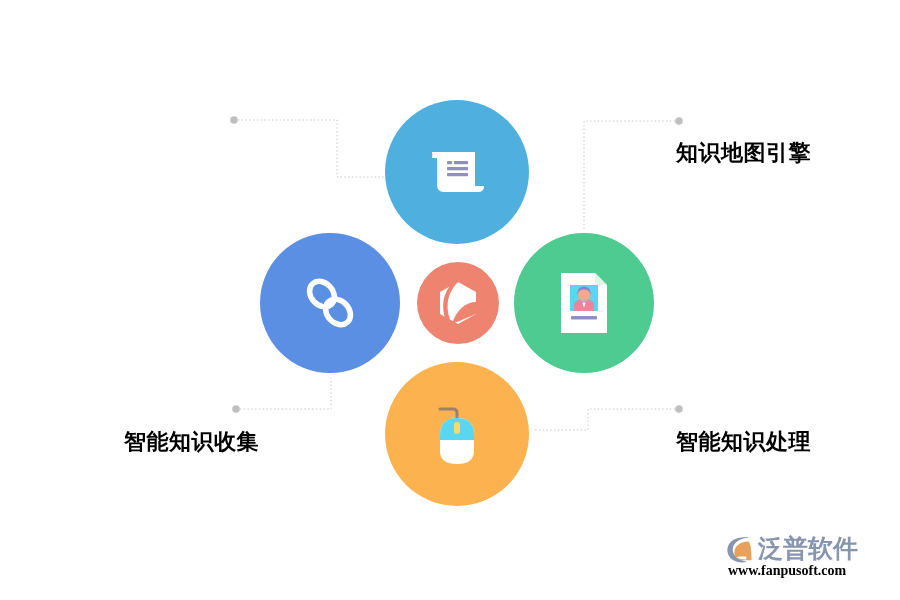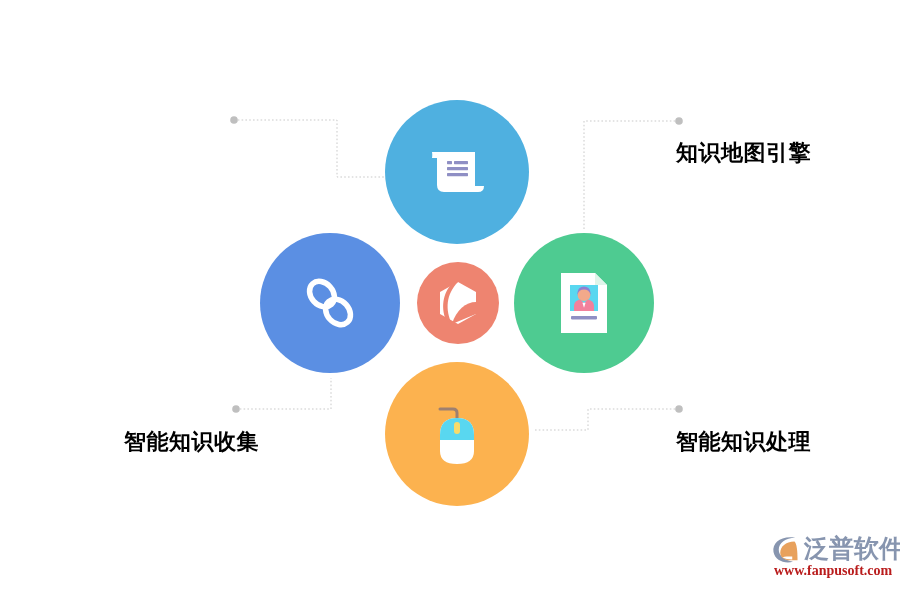--- a/index.html
+++ b/index.html
@@ -56,21 +56,21 @@
     letter-spacing: 0.5px;
   }
   .label-tl { left: 118px; top: 138px; }
   .label-tr { left: 676px; top: 138px; }
   .label-bl { left: 124px; top: 427px; text-align: right; }
   .label-br { left: 676px; top: 427px; }
 
   
   #logo {
     position: absolute;
-    left: 772px;
+    left: 726px;
     top: 530px;
     width: 122px;
     height: 58px;
   }
   #logo-mark {
     position: absolute;
     left: 0px;
     top: 4px;
     width: 30px;
     height: 30px;
@@ -84,21 +84,21 @@
     color: #8795AF;
     letter-spacing: 0px;
     white-space: nowrap;
   }
   #logo-url {
     position: absolute;
     left: 2px;
     top: 33px;
     font-size: 14px;
     font-weight: bold;
-    color: #b91c1c;
+    color: #000000;
     font-family: "Liberation Serif", "DejaVu Serif", serif;
     white-space: nowrap;
   }
 </style>
 </head>
 <body>
 
 <div id="stage">
 
   <svg id="connectors" viewBox="0 0 900 600" width="900" height="600">

